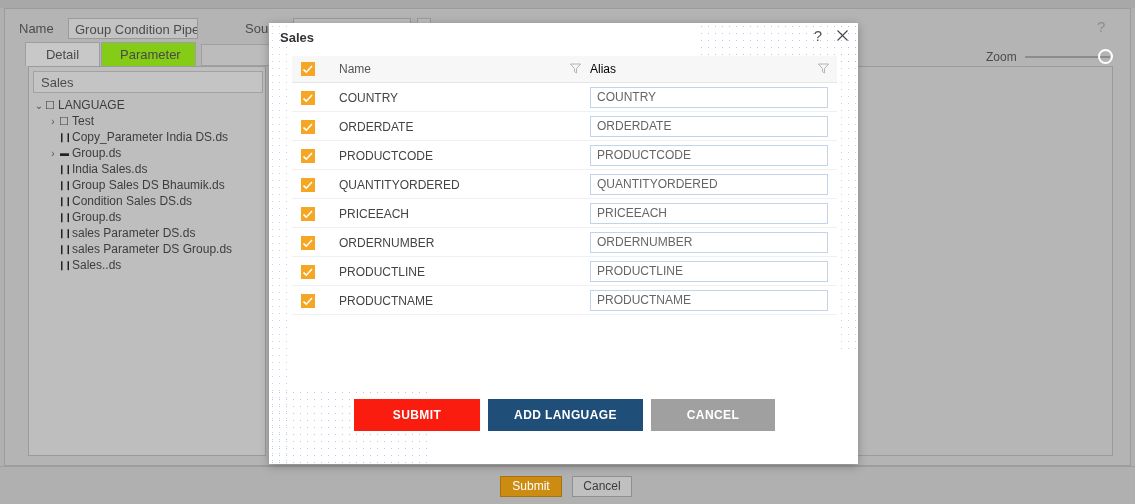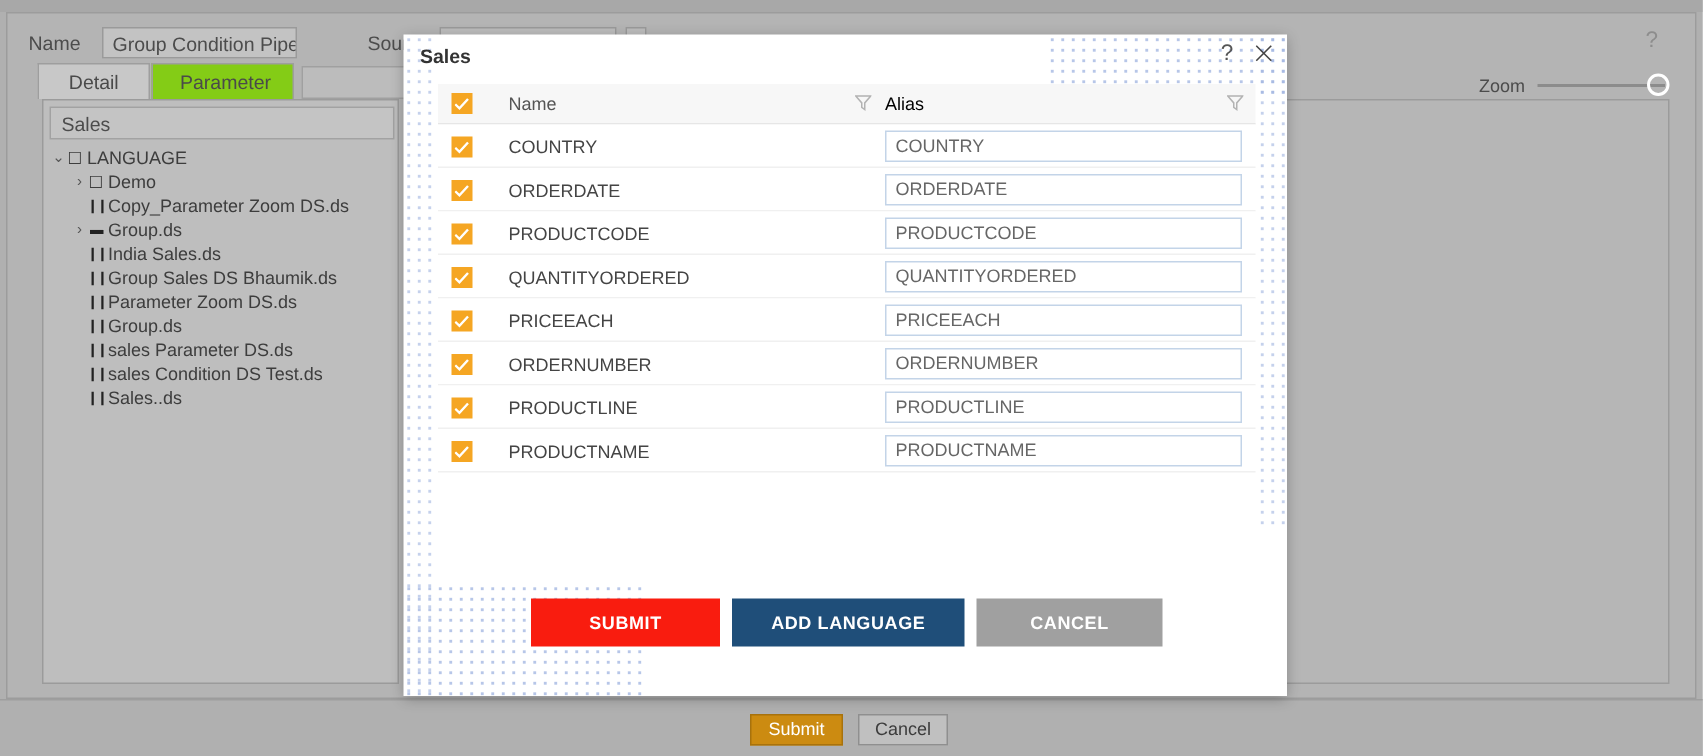--- a/index.html
+++ b/index.html
@@ -405,61 +405,61 @@
       <div id="tree-search">Sales</div>
       <div id="tree-list">
           <div class="tree-row t-ind0">
             <span class="tw">⌄</span>
             <span class="ticon" style="font-size: 11px;">☐</span>
             <span class="tlabel">LANGUAGE</span>
           </div>
           <div class="tree-row t-ind1">
             <span class="tw">›</span>
             <span class="ticon" style="font-size: 11px;">☐</span>
-            <span class="tlabel">Demo</span>
-          </div>
-          <div class="tree-row t-ind1">
-            <span class="tw blank">›</span>
-            <span class="ticon ds">❙❙</span>
-            <span class="tlabel">Copy_Parameter Zoom DS.ds</span>
+            <span class="tlabel">Test</span>
+          </div>
+          <div class="tree-row t-ind1">
+            <span class="tw blank">›</span>
+            <span class="ticon ds">❙❙</span>
+            <span class="tlabel">Copy_Parameter India DS.ds</span>
           </div>
           <div class="tree-row t-ind1">
             <span class="tw">›</span>
             <span class="ticon ds">▬</span>
             <span class="tlabel">Group.ds</span>
           </div>
           <div class="tree-row t-ind1">
             <span class="tw blank">›</span>
             <span class="ticon ds">❙❙</span>
             <span class="tlabel">India Sales.ds</span>
           </div>
           <div class="tree-row t-ind1">
             <span class="tw blank">›</span>
             <span class="ticon ds">❙❙</span>
             <span class="tlabel">Group Sales DS Bhaumik.ds</span>
           </div>
           <div class="tree-row t-ind1">
             <span class="tw blank">›</span>
             <span class="ticon ds">❙❙</span>
-            <span class="tlabel">Parameter Zoom DS.ds</span>
+            <span class="tlabel">Condition Sales DS.ds</span>
           </div>
           <div class="tree-row t-ind1">
             <span class="tw blank">›</span>
             <span class="ticon ds">❙❙</span>
             <span class="tlabel">Group.ds</span>
           </div>
           <div class="tree-row t-ind1">
             <span class="tw blank">›</span>
             <span class="ticon ds">❙❙</span>
             <span class="tlabel">sales Parameter DS.ds</span>
           </div>
           <div class="tree-row t-ind1">
             <span class="tw blank">›</span>
             <span class="ticon ds">❙❙</span>
-            <span class="tlabel">sales Condition DS Test.ds</span>
+            <span class="tlabel">sales Parameter DS Group.ds</span>
           </div>
           <div class="tree-row t-ind1">
             <span class="tw blank">›</span>
             <span class="ticon ds">❙❙</span>
             <span class="tlabel">Sales..ds</span>
           </div>
         </div>
     </div>
 
     <div id="canvas-panel">

